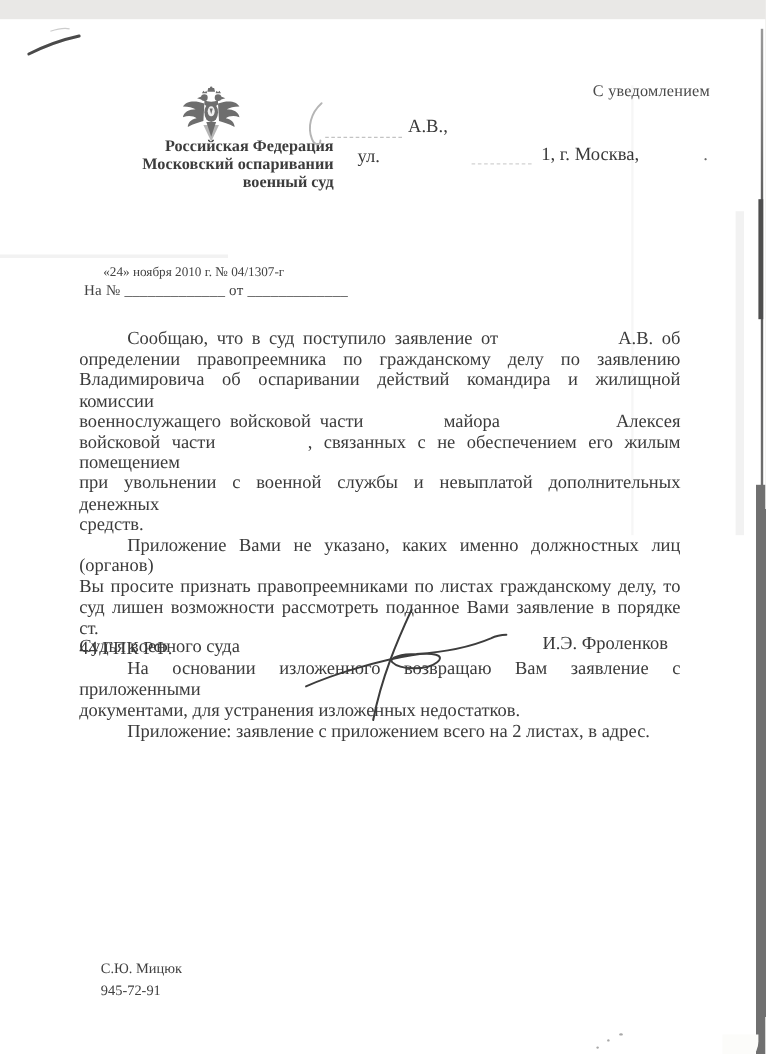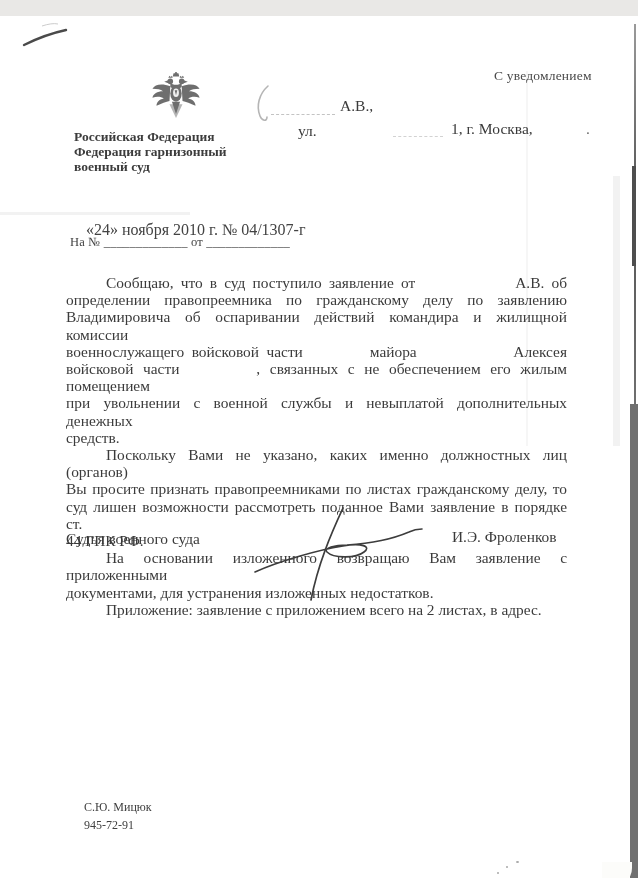--- a/index.html
+++ b/index.html
@@ -5,24 +5,24 @@
   html,body{margin:0;padding:0;background:#e9e8e6;}
   .page{
     position:relative; width:638px; height:878px; margin:16px auto;
     background:#ffffff; overflow:hidden;
     font-family:"Liberation Serif","DejaVu Serif",serif;
     color:#3a3a3a;
   }
   .abs{position:absolute;}
   
   .notify{left:494px; top:52px; font-size:13.5px; color:#4a4a4a; letter-spacing:.2px;}
-  .lh-block{left:74px; top:113px; width:204px; text-align:left;}
+  .lh-block{left:74px; top:98px; width:204px; text-align:right;}
   .lh-country,.lh-court{font-weight:bold; font-size:13.5px; line-height:15px; color:#3c3c3c;}
   .lh-addr{margin-top:5px; font-size:12.5px; line-height:14.2px; color:#454545;}
-  .ref-line{left:86px; top:205px; font-size:16px; color:#434343;}
+  .ref-line{left:86px; top:205px; font-size:11px; color:#434343;}
   .reply-line{left:70px; top:219px; font-size:12.5px; color:#434343; letter-spacing:.2px;}
   
   .rcpt-name{left:340px; top:81px; font-size:15.5px;text-align:center;}
   .rcpt-street{left:298px; top:106px; font-size:15.5px;}
   .rcpt-tail{left:451px; top:104px; font-size:15.5px;}
   .rcpt-period{left:586px; top:104px; font-size:15.5px; color:#6a6a6a;}
   .redact-dash{border-bottom:1px dashed #c3c3c3; height:1px;}
   
   .body-block{left:66px; top:258px; width:501px; font-size:15.4px; line-height:17.2px; color:#3b3b3b;}
   .bl{text-align:justify; text-align-last:justify; white-space:normal;}
@@ -76,21 +76,21 @@
       <path d="M39 18 C50 14, 58 16, 61 21 C55 21, 51 22, 48 24 C55 24, 60 27, 61 32 C55 30, 50 31, 47 33 C53 34, 56 38, 56 42 C50 39, 44 37, 40 36 Z"></path>
       <path d="M27 37 L32 52 L37 37 Z"></path>
       <path d="M24 40 L32 57 L40 40 Z" opacity="0.5"></path>
     </g>
     <ellipse cx="32" cy="26" rx="3.6" ry="5.2" fill="#efefef"></ellipse>
     <path d="M30.4 23 l1.6 6 1.6 -6 z" fill="#6e6e6e"></path>
   </svg>
 
   <div class="abs lh-block">
     <div class="lh-country">Российская Федерация</div>
-    <div class="lh-court">Федерация гарнизонный</div>
+    <div class="lh-court">Московский оспаривании</div>
     <div class="lh-court">военный суд</div>
   </div>
 
   <div class="abs ref-line">«24» ноября 2010 г. № 04/1307-г</div>
   <div class="abs reply-line">На № _____________ от _____________</div>
 
   <svg class="abs" style="left:254px; top:68px;" width="26" height="46" viewBox="0 0 26 46">
     <path d="M14 2 C 5 10, 2 22, 6 32 C 8 37, 13 38, 13 33" stroke="#b5b5b5" stroke-width="1.6" fill="none" stroke-linecap="round"></path>
   </svg>
   <div class="abs redact-dash" style="left:271px; top:97px; width:64px;"></div>
@@ -101,21 +101,21 @@
   <div class="abs rcpt-period">.</div>
 
   <div class="abs body-block">
     <div class="bl ind">Сообщаю, что в суд поступило заявление от&nbsp;&nbsp;&nbsp;&nbsp;&nbsp;&nbsp;&nbsp;&nbsp;&nbsp;&nbsp;&nbsp;&nbsp;&nbsp; А.В. об</div>
     <div class="bl">определении правопреемника по гражданскому делу по заявлению</div>
     <div class="bl">Владимировича об оспаривании действий командира и жилищной комиссии</div>
     <div class="bl">военнослужащего войсковой части&nbsp;&nbsp;&nbsp;&nbsp;&nbsp;&nbsp;&nbsp;&nbsp; майора&nbsp;&nbsp;&nbsp;&nbsp;&nbsp;&nbsp;&nbsp;&nbsp;&nbsp;&nbsp;&nbsp;&nbsp; Алексея</div>
     <div class="bl">войсковой части&nbsp;&nbsp;&nbsp;&nbsp;&nbsp;&nbsp;&nbsp; , связанных с не обеспечением его жилым помещением</div>
     <div class="bl">при увольнении с военной службы и невыплатой дополнительных денежных</div>
     <div class="bl end">средств.</div>
-    <div class="bl ind">Поскольку Вами не указано, каких именно должностных лиц (органов)</div>
+    <div class="bl ind">Приложение Вами не указано, каких именно должностных лиц (органов)</div>
     <div class="bl">Вы просите признать правопреемниками по листах гражданскому делу, то</div>
     <div class="bl">суд лишен возможности рассмотреть поданное Вами заявление в порядке ст.</div>
     <div class="bl end">44 ГПК РФ.</div>
     <div class="bl ind">На основании изложенного возвращаю Вам заявление с приложенными</div>
     <div class="bl end">документами, для устранения изложенных недостатков.</div>
     <div class="bl ind end">Приложение: заявление с приложением всего на 2 листах, в адрес.</div>
   </div>
 
   <div class="abs sig-title">Судья военного суда</div>
   <svg class="abs" style="left:243px; top:488px;" width="185" height="100" viewBox="0 0 185 100">

